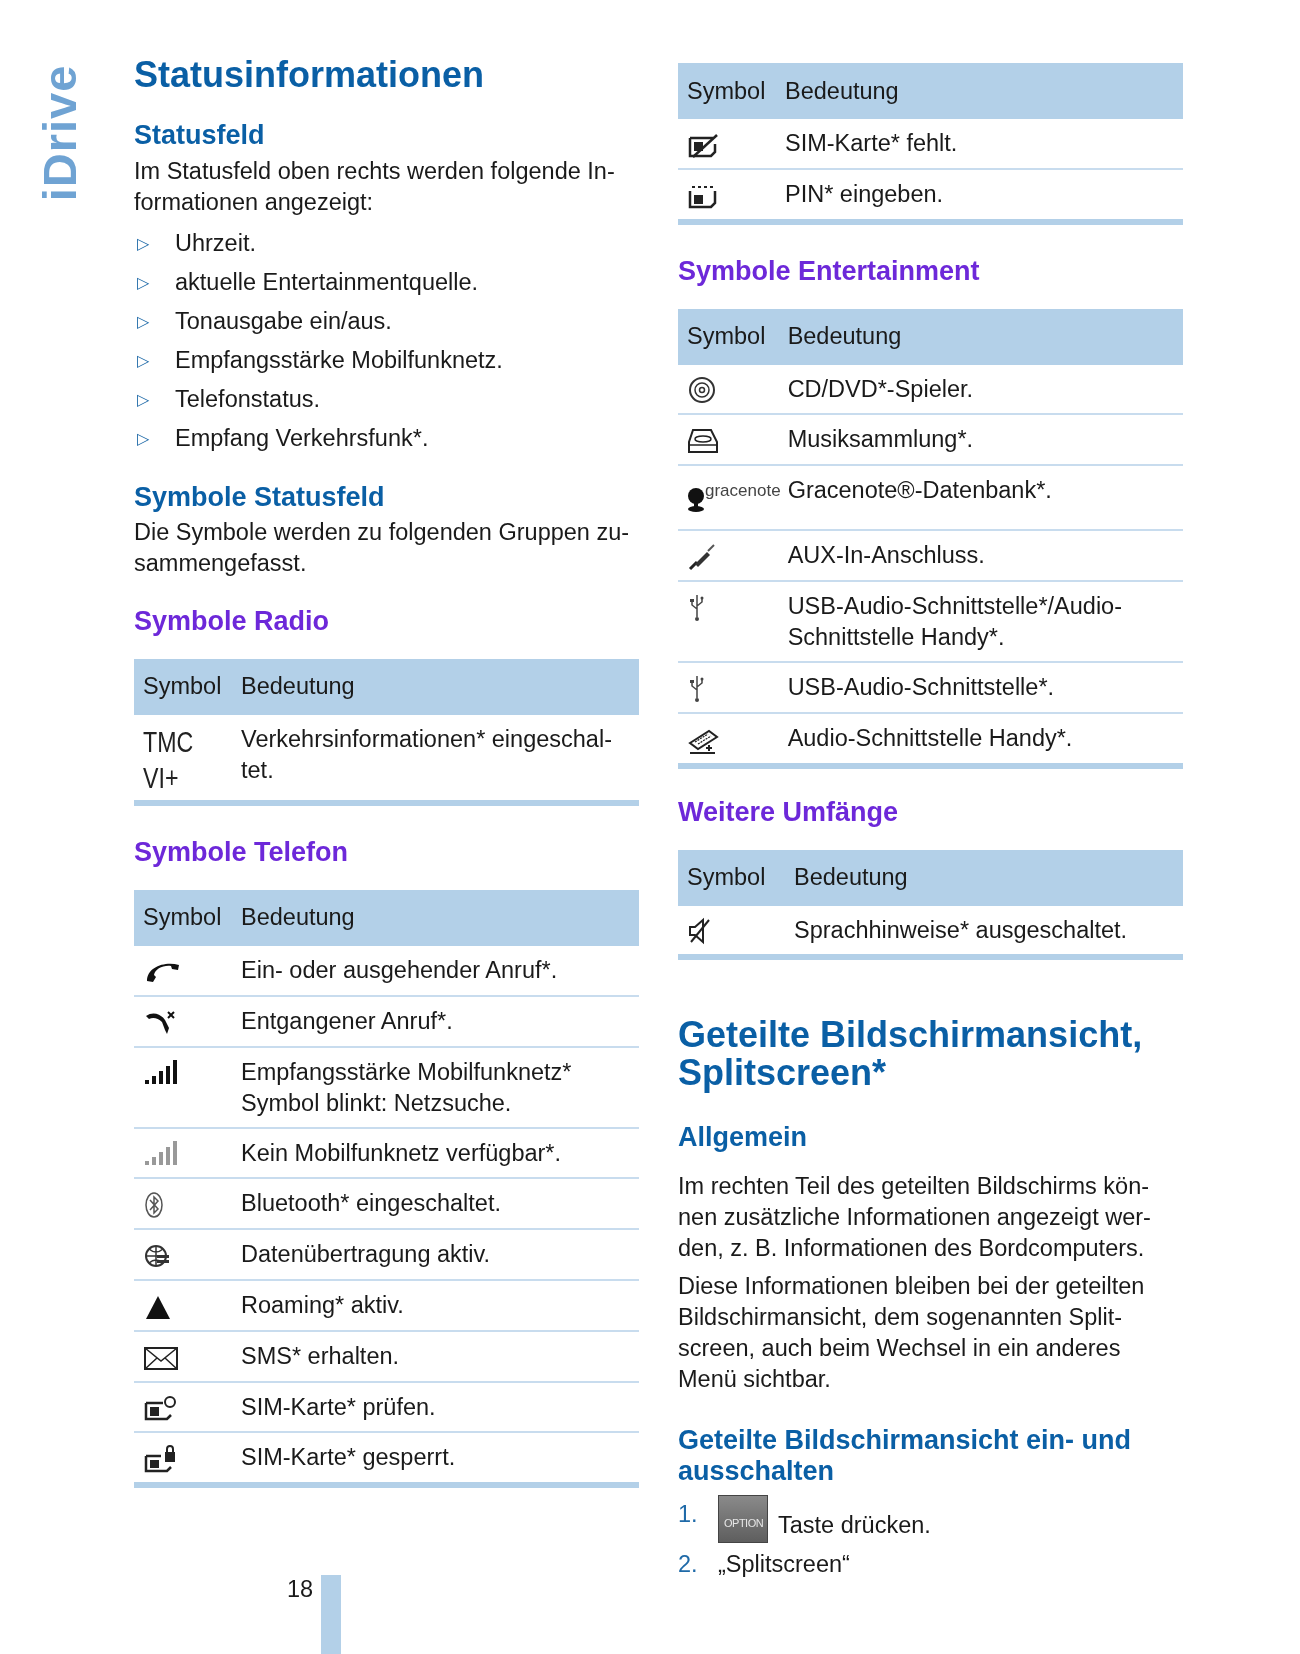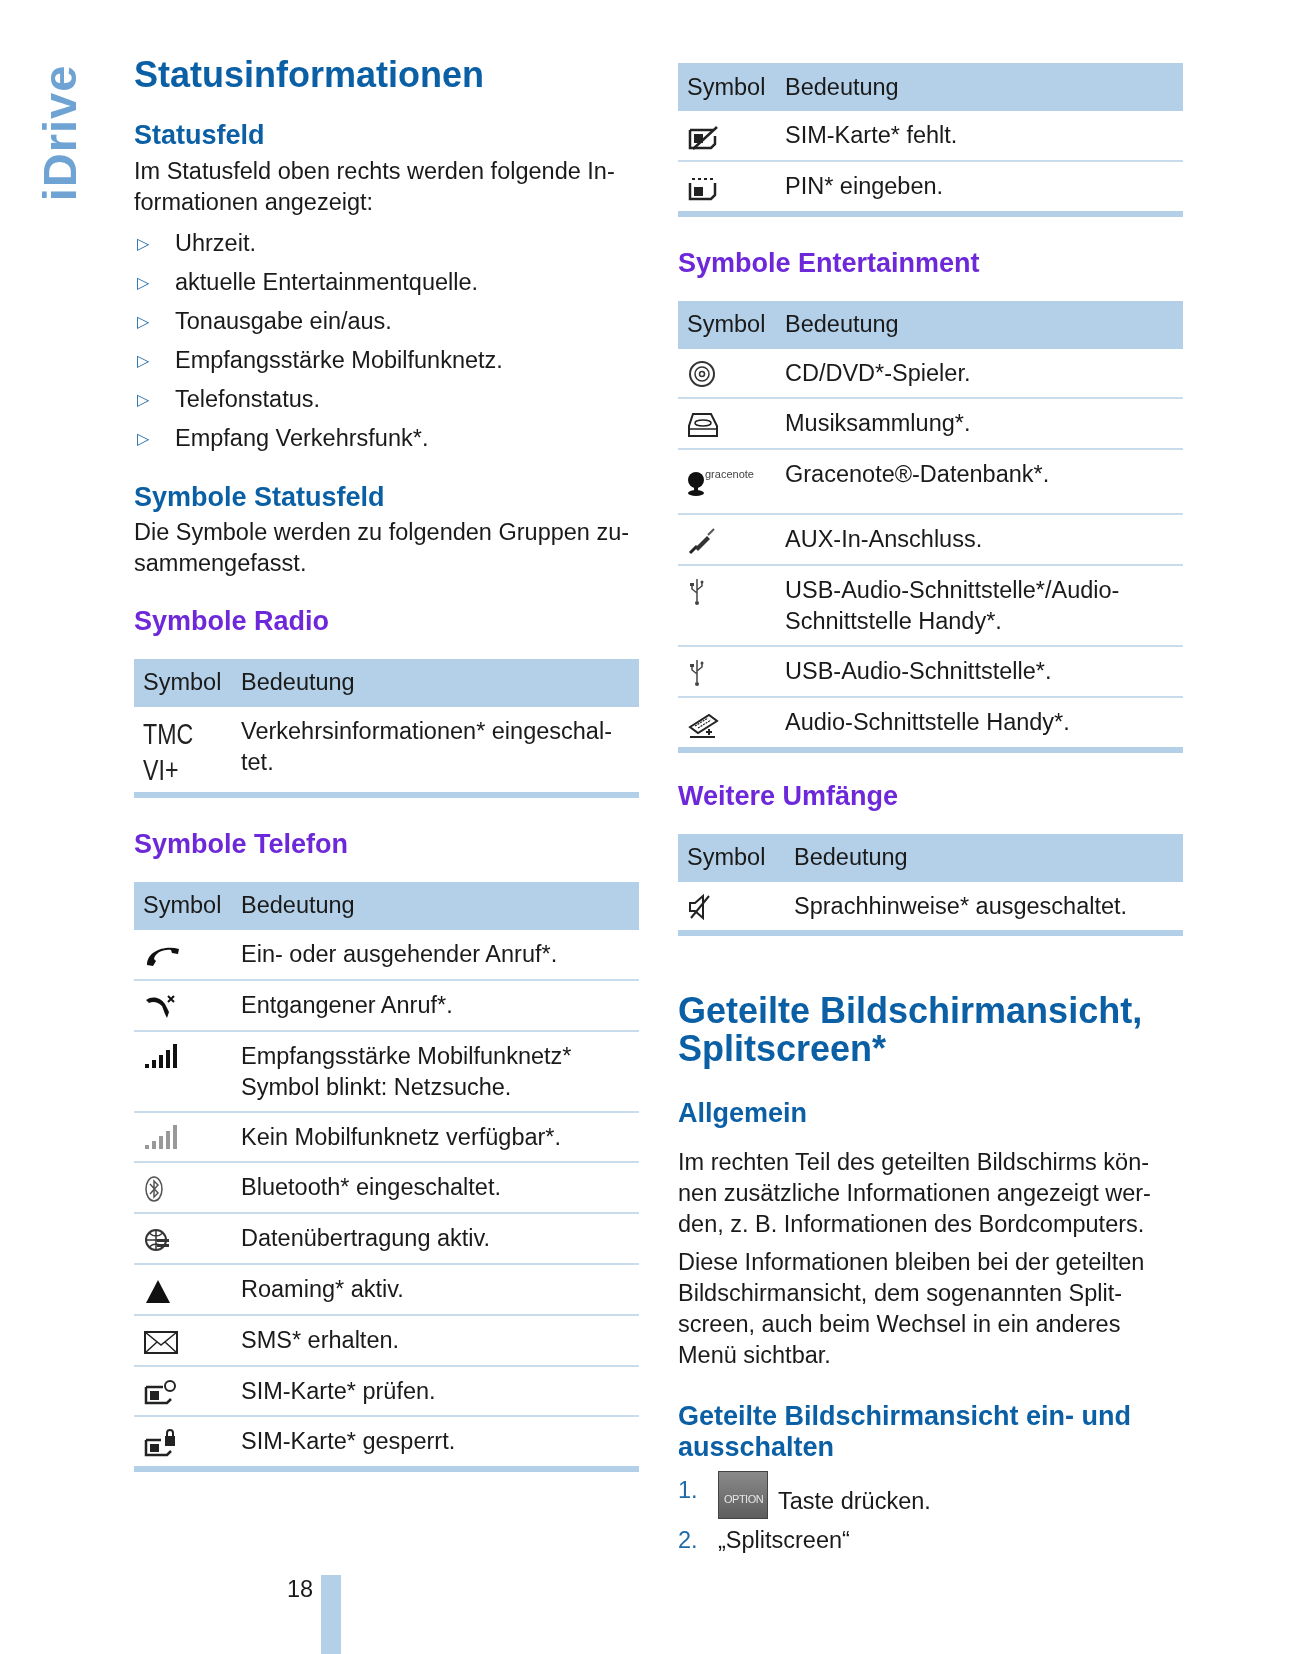--- a/index.html
+++ b/index.html
@@ -12,21 +12,21 @@
   .col-left { left:134px; top:56px; width:505px; }
   .col-right { left:678px; top:63px; width:505px; }
   h1 { font-size:36px; font-weight:bold; color:#0a5fa5; margin:0; line-height:1.05; }
   h2 { font-size:27px; font-weight:bold; color:#0a5fa5; margin:0; line-height:1.15; }
   h3 { font-size:27px; font-weight:bold; color:#6d28d9; margin:0; line-height:1.15; }
   p { font-size:23.5px; margin:0; line-height:31px; }
   ul.bullets { list-style:none; margin:6px 0 0 0; padding:0; }
   ul.bullets li { font-size:23.5px; line-height:39px; position:relative; padding-left:41px; }
   ul.bullets li .tri { position:absolute; left:3px; top:0; color:#1f6aa8; font-size:16px; }
   table.sym { width:505px; border-collapse:collapse; font-size:23.5px; }
-  table.sym thead th { background:#b3d0e8; font-weight:normal; text-align:left; height:48px; padding:0 0 0 9px; }
+  table.sym thead th { background:#b3d0e8; font-weight:normal; text-align:left; height:56px; padding:0 0 0 9px; }
   table.sym thead th.c2 { padding-left:7px; }
   table.sym td { border-bottom:2px solid #c8dcee; vertical-align:top; padding:9px 0 8px 9px; line-height:31px; }
   table.sym td.c2 { padding-left:7px; }
   table.sym tr:last-child td { border-bottom:6px solid #b3d0e8; }
   .icon { display:inline-block; width:40px; height:30px; vertical-align:middle; }
   .tmc { font-family:"Liberation Sans Narrow","Liberation Sans", sans-serif; font-size:29px; line-height:36px; transform:scaleX(0.8); transform-origin:left; display:inline-block; color:#222; }
   ol.steps { list-style:none; margin:0; padding:0; }
   ol.steps li { font-size:23.5px; line-height:39px; position:relative; padding-left:40px; }
   ol.steps li .num { position:absolute; left:0; color:#1f6aa8; }
   .opt-btn { display:inline-block; width:48px; height:46px; background:linear-gradient(#8a8a8a,#5e5e5e); border:1px solid #444; vertical-align:-10px; margin-right:10px; position:relative; }
@@ -221,21 +221,21 @@
             </svg></td>
         <td class="c2">Musiksammlung*.</td>
       </tr>
       <tr>
         <td style="white-space:nowrap"><span style="display:inline-flex;align-items:flex-end;">
               <svg width="20" height="28" viewBox="0 0 20 28">
                 <circle cx="9" cy="11" r="8" fill="#111"></circle>
                 <ellipse cx="9" cy="24" rx="8" ry="3" fill="#111"></ellipse>
                 <rect x="7" y="17" width="4" height="6" fill="#111"></rect>
               </svg>
-              <span style="font-size:11px;color:#444;margin-left:-2px;margin-bottom:7px">gracenote</span>
+              <span style="font-size:17px;color:#444;margin-left:-2px;margin-bottom:7px">gracenote</span>
             </span></td>
         <td class="c2">Gracenote®-Datenbank*.</td>
       </tr>
       <tr>
         <td><svg class="icon" viewBox="0 0 40 30">
               <path d="M3 27 L10 20" stroke="#222" stroke-width="3"></path>
               <path d="M8 22 L20 10 L23 13 L11 25 Z" fill="#333"></path>
               <path d="M21 9 L27 3" stroke="#555" stroke-width="2"></path>
             </svg></td>
         <td class="c2">AUX-In-Anschluss.</td>

